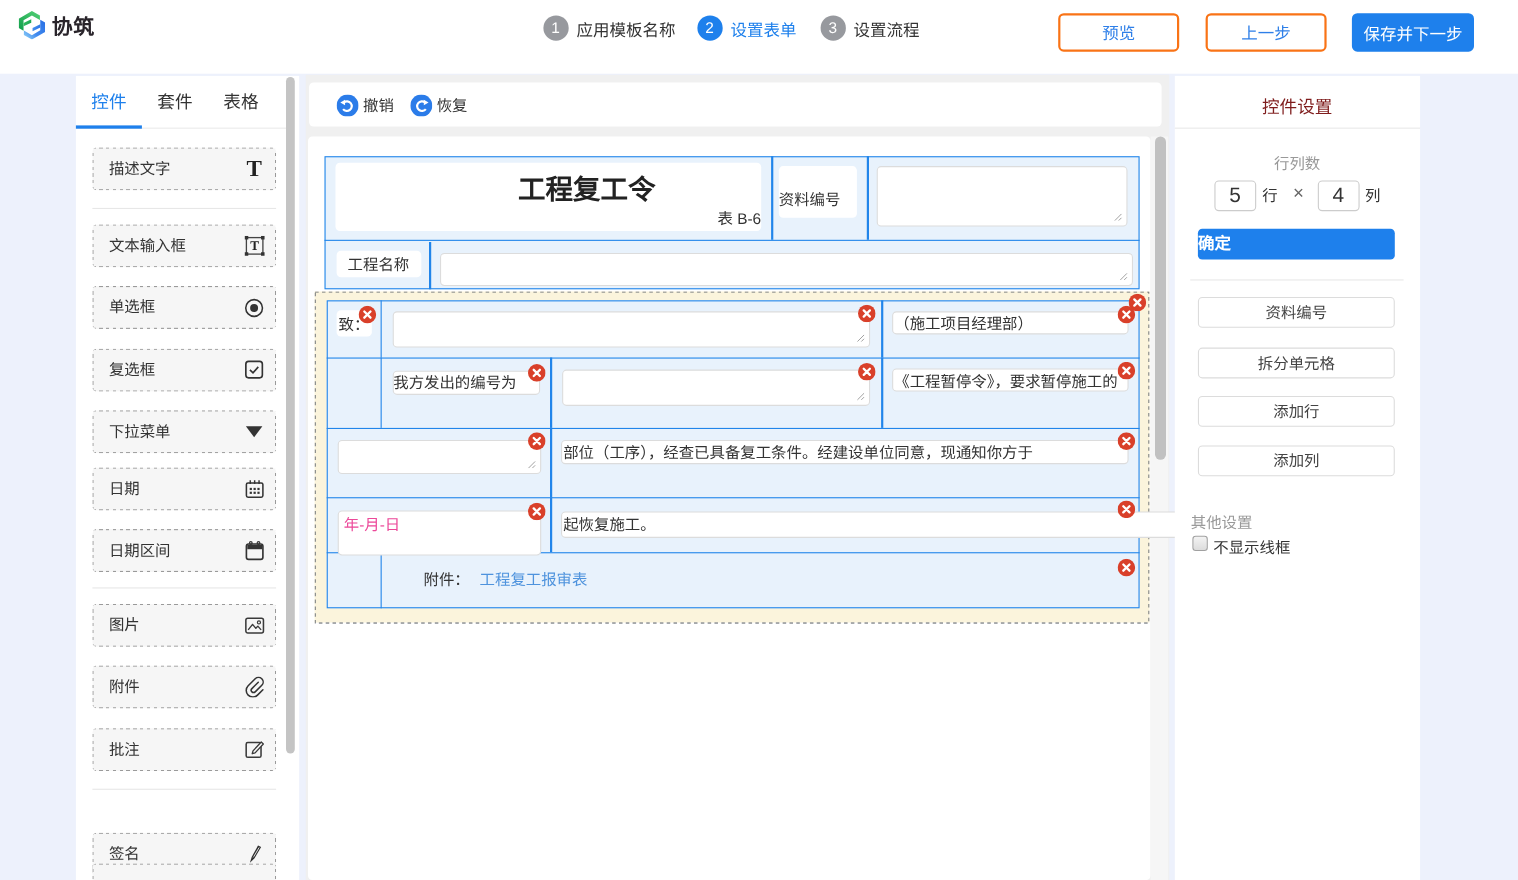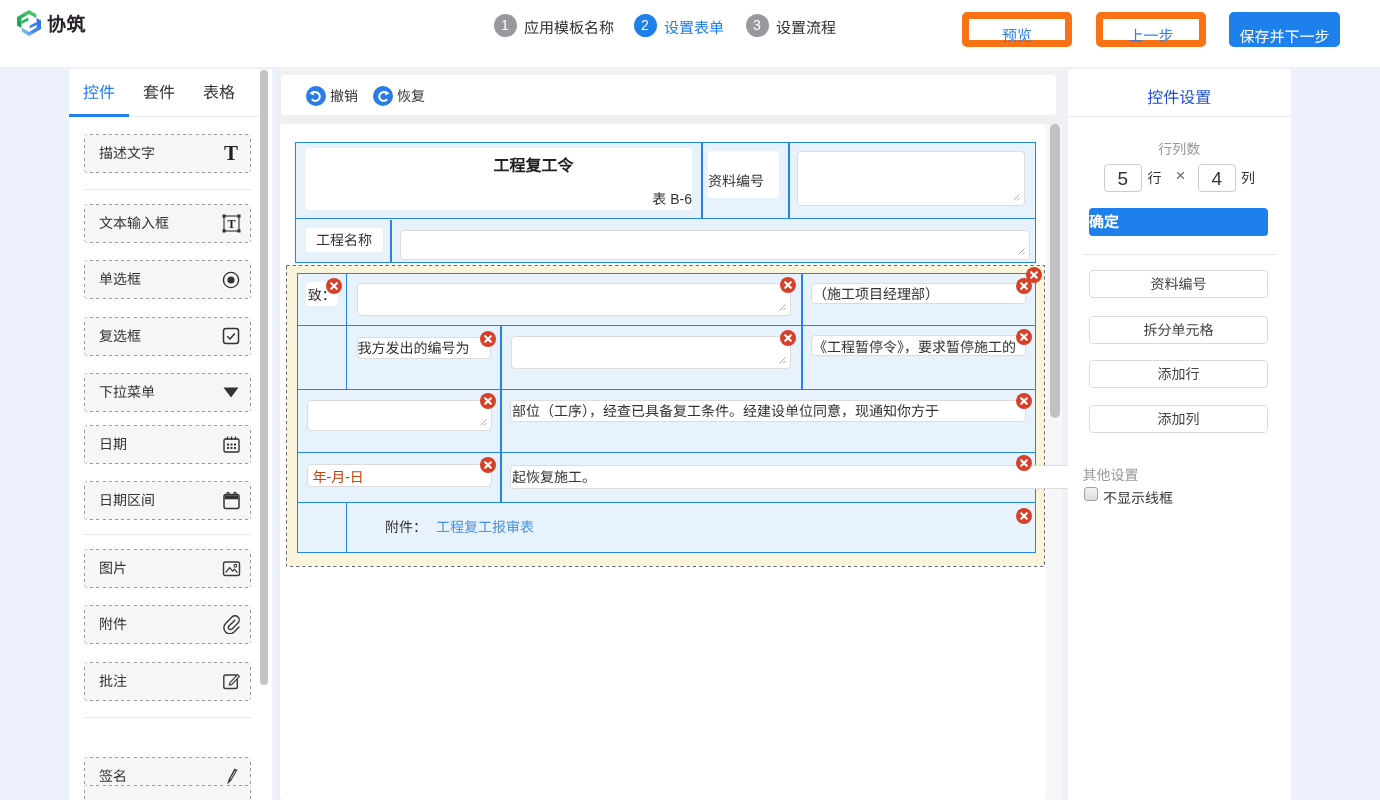--- a/index.html
+++ b/index.html
@@ -8,21 +8,21 @@
   body { background:#edf1fc; font-family:"Liberation Sans", sans-serif; color:#333; }
   #app { position:relative; width:1380px; height:800px; }
   .abs { position:absolute; }
   
   .hdr { left:0; top:0; width:1380px; height:66.5px; background:#fff; }
   .brand { left:47px; top:9px; font-size:19px; font-weight:bold; color:#29242a; letter-spacing:0.5px;}
   .stc { width:23px; height:23px; border-radius:50%; text-align:center; line-height:23px; color:#fff; font-size:14px; top:13.5px;}
   .stc.g { background:#97999e; }
   .stc.b { background:#1e80ec; }
   .stl { top:15.5px; font-size:15px; }
-  .hbtn { top:11.5px; width:110px; height:35px; border:7px solid #f97316; border-radius:5px; background:#fff; color:#2e7fe8; font-size:15px; text-align:center; line-height:33px; }
+  .hbtn { top:11.5px; width:110px; height:35px; border:2px solid #f97316; border-radius:5px; background:#fff; color:#2e7fe8; font-size:15px; text-align:center; line-height:33px; }
   .hbtn.solid { background:#1e80ec; color:#fff; border-color:#1e80ec; line-height:35px; width:111px; }
   
   .lp { left:69px; top:68.5px; width:202.5px; height:731.5px; background:#fff; }
   .tab { top:79px; width:60px; text-align:center; font-size:16px; color:#333; }
   .tabline { left:69px; top:113.5px; width:60px; height:3px; background:#1e80ec; }
   .tabbrd { left:69px; top:115.5px; width:191px; height:1px; background:#eaeaea; }
   .item { left:84px; width:167px; height:39px; border-radius:4px; font-size:14px; color:#333; line-height:39px; padding-left:15px; background-color:#f6f6f6; background-image:repeating-linear-gradient(90deg,#9a9a9a 0 3px,rgba(0,0,0,0) 3px 6.2px),repeating-linear-gradient(90deg,#9a9a9a 0 3px,rgba(0,0,0,0) 3px 6.2px),repeating-linear-gradient(0deg,#9a9a9a 0 3px,rgba(0,0,0,0) 3px 6.2px),repeating-linear-gradient(0deg,#9a9a9a 0 3px,rgba(0,0,0,0) 3px 6.2px);background-size:100% 1px,100% 1px,1px 100%,1px 100%;background-position:0 0,0 100%,0 0,100% 0;background-repeat:no-repeat; }
   .item .ic { position:absolute; right:10px; top:50%; transform:translateY(-50%); width:20px; height:20px; display:flex; align-items:center; justify-content:center;}
   .div1 { left:84px; width:167px; height:1px; background:#e7e7e7; }
   .sbthumb { border-radius:4px; background:#c4c4c4; }
@@ -37,21 +37,21 @@
   .wbox { background:#fff; border-radius:4px; }
   .inp { background:#fff; border:1px solid #dcdcdc; border-radius:4px; font-size:14px; color:#333; white-space:nowrap; overflow:hidden; }
   .ta { background:#fff; border:1px solid #dcdcdc; border-radius:4px; }
   .hdl { position:absolute; right:2px; bottom:2px; width:10px; height:10px; }
   .dash { left:286px; top:264.5px; width:759px; height:301.5px; background:#fbf4dc; }
   .t2 { left:296.5px; top:272.5px; width:739px; height:280.5px; border:1.5px solid #2185ea; background:#e8f2fc; }
   .xb { width:16px; height:16px; }
   .lbl14 { font-size:14px; color:#333; }
   
   .rp { left:1068px; top:68.5px; width:222.5px; height:731.5px; background:#fff; }
-  .rpt { left:1068px; top:84px; width:222.5px; text-align:center; font-size:16px; color:#1d4ed8; }
+  .rpt { left:1068px; top:84px; width:222.5px; text-align:center; font-size:16px; color:#7f1d1d; }
   .rpdiv { height:1px; background:#e8e8e8; }
   .rlab { font-size:14px; color:#999; }
   .rinp { border:1px solid #ccc; border-radius:4px; background:#fff; text-align:center; font-size:19px; color:#333; }
   .rbtn { left:1089px; width:179px; height:28px; border:1px solid #dcdcdc; border-radius:4px; background:#fff; text-align:center; line-height:26px; font-size:14px; color:#444; }
 </style>
 </head>
 <body>
 <div id="app">
 
   <div class="abs hdr"></div>
@@ -204,21 +204,21 @@
   <div class="abs form"></div>
   <div class="abs" style="left:1046px;top:124px;width:16px;height:676px;background:#f6f6f6"></div>
   <div class="abs sbthumb" style="left:1050px;top:124px;width:10px;height:294px;background:#c1c1c1;border-radius:5px"></div>
 
   <div class="abs t1"></div>
   <div class="abs bl" style="left:701px;top:141.5px;width:1.5px;height:76px"></div>
   <div class="abs bl" style="left:788px;top:141.5px;width:1.5px;height:76px"></div>
   <div class="abs bl" style="left:295px;top:217.5px;width:741px;height:1.5px"></div>
   <div class="abs bl" style="left:390px;top:219.5px;width:1.5px;height:43.5px"></div>
   <div class="abs wbox" style="left:305px;top:148px;width:387px;height:62px"></div>
-  <div class="abs" style="left:305px;top:152px;width:457px;text-align:center;font-size:16px;font-weight:bold;color:#222">工程复工令</div>
+  <div class="abs" style="left:305px;top:152px;width:457px;text-align:center;font-size:25px;font-weight:bold;color:#222">工程复工令</div>
   <div class="abs" style="left:305px;top:187.5px;width:387px;text-align:right;font-size:14px;color:#333">表 B-6</div>
   <div class="abs wbox lbl14" style="left:708px;top:151px;width:71px;height:47px;line-height:60px">资料编号</div>
   <div class="abs ta" style="left:797px;top:151px;width:228px;height:55px">
       <svg class="hdl" width="8" height="8">
         <path d="M7.5 1.5 L1.5 7.5 M7.5 5 L5 7.5" stroke="#a0a0a0" stroke-width="0.9"></path>
       </svg>
     </div>
   <div class="abs wbox lbl14" style="left:305.5px;top:228px;width:77px;height:24px;text-align:center;line-height:24px">工程名称</div>
   <div class="abs ta" style="left:400px;top:230px;width:630px;height:30px">
       <svg class="hdl" width="8" height="8">
@@ -259,21 +259,21 @@
           <path d="M7.5 1.5 L1.5 7.5 M7.5 5 L5 7.5" stroke="#a0a0a0" stroke-width="0.9"></path>
         </svg>
       </div>
       <div class="abs inp" style="left:811px;top:334.5px;width:215px;height:21.5px;line-height:22px;padding-left:1px">《工程暂停令》，要求暂停施工的</div>
       <div class="abs ta" style="left:306.5px;top:399.5px;width:185.5px;height:31px">
         <svg class="hdl" width="8" height="8">
           <path d="M7.5 1.5 L1.5 7.5 M7.5 5 L5 7.5" stroke="#a0a0a0" stroke-width="0.9"></path>
         </svg>
       </div>
       <div class="abs inp" style="left:510px;top:400px;width:516px;height:21.5px;line-height:21px;padding-left:1px">部位（工序），经查已具备复工条件。经建设单位同意，现通知你方于</div>
-      <div class="abs inp" style="left:306.5px;top:464px;width:185.5px;height:23px;line-height:24px;padding-left:5px;color:#c2410c">年-月-日</div>
+      <div class="abs inp" style="left:306.5px;top:464px;width:185.5px;height:41px;line-height:24px;padding-left:5px;color:#ec4899">年-月-日</div>
       <div class="abs inp" style="left:510px;top:464.5px;width:588px;height:24px;line-height:23px;padding-left:1px">起恢复施工。</div>
       <div class="abs lbl14" style="left:385px;top:515.5px">附件：</div>
       <div class="abs" style="left:436px;top:515.5px;font-size:14px;color:#4e93dd">工程复工报审表</div>
       <svg class="abs xb" style="left:1026px;top:266.5px" viewBox="0 0 16 16">
         <circle cx="8" cy="8" r="8" fill="#d9402a"></circle>
         <path d="M5.2 5.2 L10.8 10.8 M10.8 5.2 L5.2 10.8" stroke="#fff" stroke-width="2.1" stroke-linecap="round"></path>
       </svg>
       <svg class="abs xb" style="left:326px;top:278px" viewBox="0 0 16 16">
         <circle cx="8" cy="8" r="8" fill="#d9402a"></circle>
         <path d="M5.2 5.2 L10.8 10.8 M10.8 5.2 L5.2 10.8" stroke="#fff" stroke-width="2.1" stroke-linecap="round"></path>

